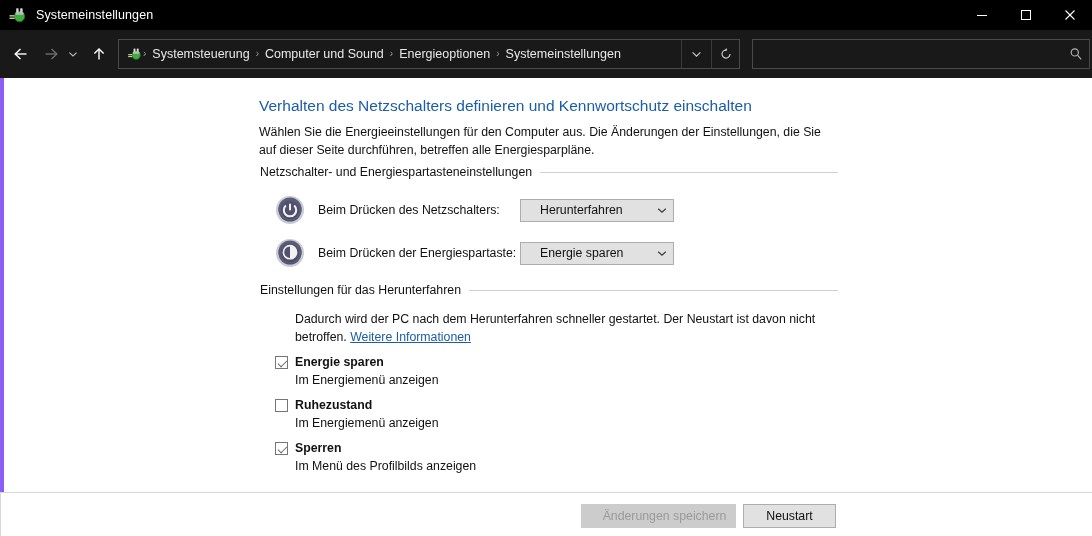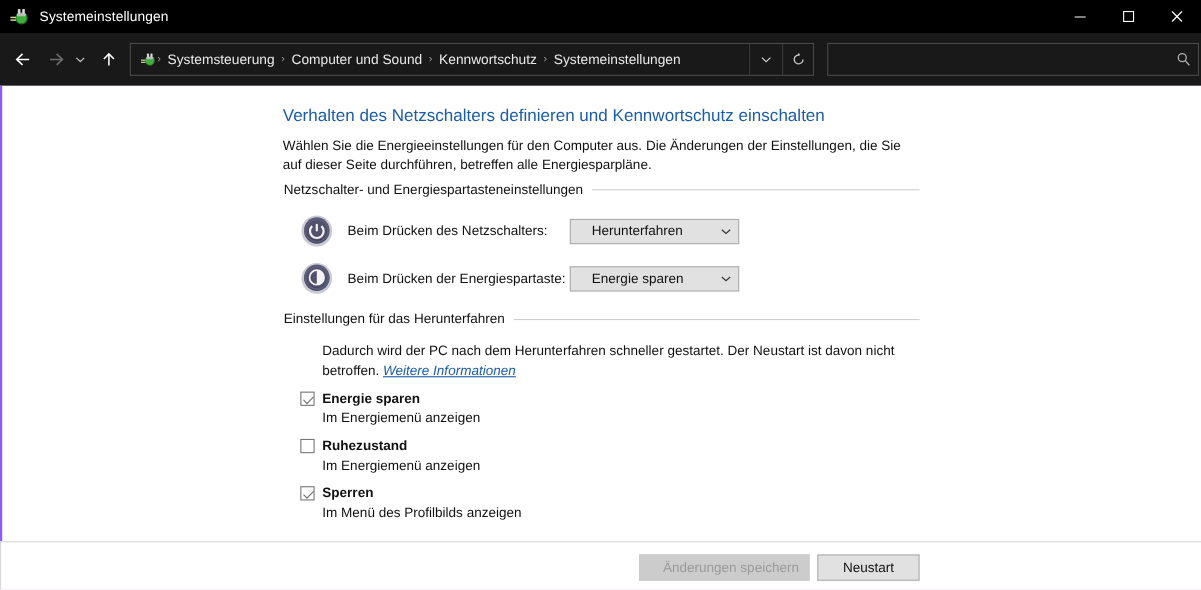--- a/index.html
+++ b/index.html
@@ -2,21 +2,21 @@
 <html><head>
 <meta charset="utf-8">
 <style>
   * { box-sizing: border-box; margin: 0; padding: 0; }
   html, body {
     width: 1092px; height: 536px;
     background: #ffffff;
     font-family: "Liberation Sans", sans-serif;
     overflow: hidden;
   }
-  #app { position: relative; width: 1092px; height: 536px; background:#f0abfc; }
+  #app { position: relative; width: 1092px; height: 536px; background:#4c1d95; }
 
   
   .titlebar {
     position: absolute; top:0; left:0; width:1092px; height:30px;
     background:#000000; display:flex; align-items:center;
   }
   .tb-icon { width:20px; height:20px; margin-left:8px; position:relative; flex:0 0 auto; }
   .tb-title {
     color:#ffffff; font-size:12.5px; margin-left:8px; letter-spacing:.1px;
     white-space:nowrap;
@@ -72,21 +72,21 @@
   .search-input {
     flex:1 1 auto; height:26px; background:transparent; border:0; outline:none;
     color:#e8e8e8; font-size:12.5px; font-family:"Liberation Sans", sans-serif;
     padding-left:8px;
   }
   .search-icon { width:26px; display:flex; align-items:center; justify-content:center; }
 
   
   .content {
     position:absolute; top:78px; left:0; width:1092px; height:414px;
-    background:#ffffff; border-left:2px solid #8b5cf6;
+    background:#ffffff; border-left:4px solid #8b5cf6;
   }
   .page-title {
     position:absolute; left:255px; top:19px;
     color:#1b5da6; font-size:15.5px; white-space:nowrap;
   }
   .page-desc {
     position:absolute; left:255px; top:45px; width:565px;
     color:#111111; font-size:12.3px; line-height:18px;
   }
 
@@ -131,21 +131,21 @@
     content:""; position:absolute; left:2px; top:3px;
     width:8px; height:4px; border-left:1.6px solid #6d6d6d; border-bottom:1.6px solid #6d6d6d;
     transform: rotate(-45deg);
   }
   .cb-label {
     margin-left:7px; font-size:12.3px; font-weight:bold; color:#111111; white-space:nowrap;
   }
   .cb-sub {
     margin-left:20px; font-size:12.3px; color:#111111; line-height:18px; width:540px;
   }
-  .cb-link { color:#1b5da6; text-decoration:underline; cursor:pointer;font-style:italic; }
+  .cb-link { color:#1b5da6; text-decoration:underline; cursor:pointer; }
   .gap-a { height:7px; }
   .gap-b { height:7px; }
 
   
   .btnstrip {
     position:absolute; top:492px; left:0; width:1092px; height:44px;
     background:#ffffff; border-top:1px solid #d8d8d8; border-left:1px solid #d8d8d8;
   }
   .footbtn {
     position:absolute; height:24px; border:1px solid #adadad;
@@ -235,21 +235,21 @@
           <rect x="1.5" y="10.2" width="5" height="1.3" fill="#e0e0a0"></rect>
           <rect x="1.5" y="12.6" width="5" height="1.3" fill="#e0e0a0"></rect>
         </svg>
       </div>
       <div class="crumbs">
         <span class="crumb-sep">›</span>
         <span class="crumb">Systemsteuerung</span>
         <span class="crumb-sep">›</span>
         <span class="crumb">Computer und Sound</span>
         <span class="crumb-sep">›</span>
-        <span class="crumb">Kennwortschutz</span>
+        <span class="crumb">Energieoptionen</span>
         <span class="crumb-sep">›</span>
         <span class="crumb">Systemeinstellungen</span>
       </div>
       <div class="crumb-tail"></div>
       <div class="crumb-drop">
         <svg width="11" height="8" viewBox="0 0 11 8">
             <path d="M1.6 2.4 L5.5 6.1 L9.4 2.4" fill="none" stroke="#c8c8c8" stroke-width="1.2"></path>
           </svg>
       </div>
       <div class="crumb-refresh">

